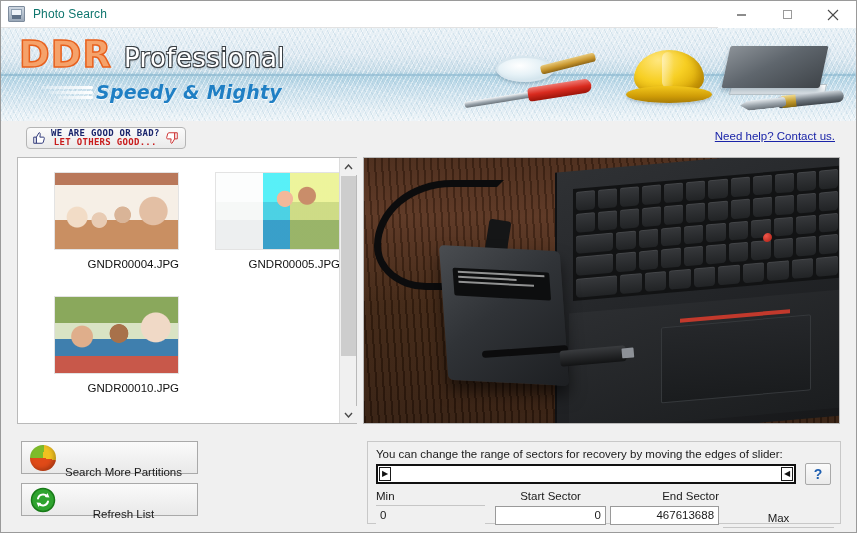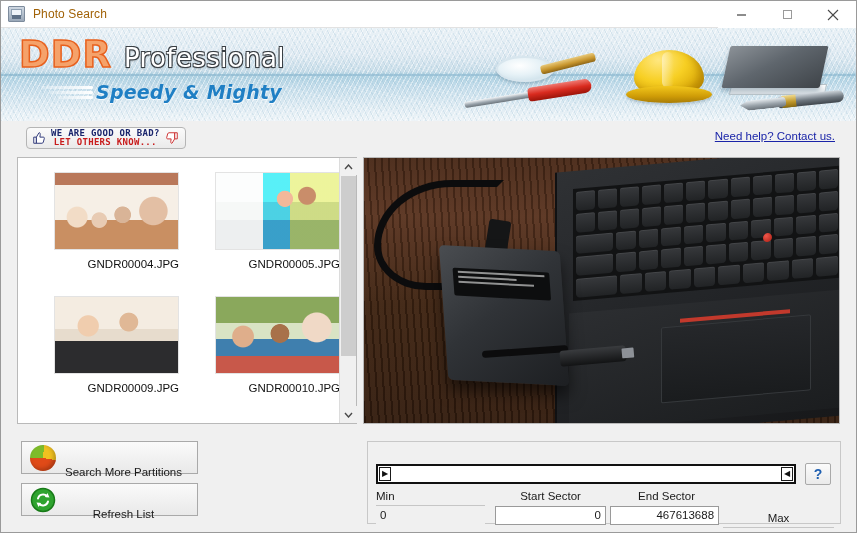--- a/index.html
+++ b/index.html
@@ -39,21 +39,21 @@
     content: ""; position: absolute;
     left: 2px; top: 2px; right: 2px; height: 5px;
     background: #eef3f8; border: 1px solid #8fa0b2;
   }
   .app-icon::after {
     content: ""; position: absolute;
     left: 3px; bottom: 2px; right: 3px; height: 4px;
     background: #5d6f85;
   }
   .title-text {
-    font-size: 12px; color: #a16207;
+    font-size: 12px; color: #0f766e;
     letter-spacing: .1px;
   }
   .win-btns {
     position: absolute; right: 0; top: 0;
     height: 27px; display: flex;
   }
   .win-btn {
     width: 46px; height: 27px;
     display: flex; align-items: center; justify-content: center;
     background: #ffffff;
@@ -533,21 +533,21 @@
   .fg-min   { width: 112px; }
   .fg-start { width: 114px; margin-left: 10px; }
   .fg-end   { width: 112px; margin-left: 4px; }
   .fg-max   { width: 114px; margin-left: 4px; margin-top: 22px; }
   .field-label {
     font-size: 11.5px; color: #1a1a1a;
     height: 15px; display: block;
   }
   .fg-min .field-label   { text-align: left; }
   .fg-start .field-label { text-align: center; }
-  .fg-end .field-label   { text-align: center; padding-left: 4px; }
+  .fg-end .field-label   { text-align: right; padding-left: 4px; }
   .fg-max .field-label   { text-align: center; }
   .field-input {
     width: 100%; height: 19px;
     font-size: 11.5px; color: #1a1a1a;
     font-family: "Liberation Sans", sans-serif;
     padding: 0 4px;
   }
   .field-input.editable {
     background: #ffffff;
     border: 1px solid #9a9a9a;
@@ -628,21 +628,21 @@
   </div>
 
   <div class="feedback-row">
     <div class="feedback-btn">
       <svg class="thumb-icon" viewBox="0 0 16 16">
         <path d="M2 7h3v7H2z" fill="#ffffff" stroke="#19246b" stroke-width="1"></path>
         <path d="M5 7l3-5c1.3 0 1.7 1 1.4 2L9 7h4c.8 0 1.3.7 1.1 1.4l-1.2 4.4c-.2.7-.8 1.2-1.5 1.2H5z" fill="#ffffff" stroke="#19246b" stroke-width="1"></path>
       </svg>
       <div class="feedback-lines">
         <span class="fb-line1">WE ARE GOOD OR BAD?</span>
-        <span class="fb-line2">LET OTHERS KNOW...</span>
+        <span class="fb-line2">LET OTHERS GOOD...</span>
       </div>
       <svg class="thumb-icon" viewBox="0 0 16 16">
         <path d="M14 9h-3V2h3z" fill="#ffffff" stroke="#c81c1c" stroke-width="1"></path>
         <path d="M11 9l-3 5c-1.3 0-1.7-1-1.4-2L7 9H3c-.8 0-1.3-.7-1.1-1.4l1.2-4.4C3.3 2.5 3.9 2 4.6 2H11z" fill="#ffffff" stroke="#c81c1c" stroke-width="1"></path>
       </svg>
     </div>
     <div class="help-link">Need help? Contact us.</div>
   </div>
 
   <div class="thumb-panel">
@@ -650,24 +650,20 @@
       <div class="thumb-grid">
         <div class="thumb-cell">
           <div class="thumb-img ph1"></div>
           <div class="thumb-label">GNDR00004.JPG</div>
         </div>
         <div class="thumb-cell">
           <div class="thumb-img ph2"></div>
           <div class="thumb-label">GNDR00005.JPG</div>
         </div>
         <div class="thumb-cell">
-          <div class="thumb-img ph3"></div>
-          <div class="thumb-label">GNDR00009.JPG</div>
-        </div>
-        <div class="thumb-cell">
           <div class="thumb-img ph4"></div>
           <div class="thumb-label">GNDR00010.JPG</div>
         </div>
       </div>
     </div>
 
     <div class="vscroll">
       <div class="vs-btn up">
         <svg width="9" height="6" viewBox="0 0 9 6">
             <path d="M1 5l3.5-4L8 5" fill="none" stroke="#4a4a4a" stroke-width="1.4"></path>
@@ -786,20 +782,21 @@
         <path d="M8 11.5a5.2 5.2 0 0 1 9-2.2" fill="none" stroke="#ffffff" stroke-width="2" stroke-linecap="round"></path>
         <path d="M18 14.5a5.2 5.2 0 0 1-9 2.2" fill="none" stroke="#ffffff" stroke-width="2" stroke-linecap="round"></path>
         <polygon points="17.5,6 19.5,10.5 14.8,10" fill="#ffffff"></polygon>
         <polygon points="8.5,20 6.5,15.5 11.2,16" fill="#ffffff"></polygon>
       </svg>
       <div class="blabel">Refresh List</div>
     </div>
   </div>
 
   <div class="sector-panel">
+    <div class="sector-hint">You can change the range of sectors for recovery by moving the edges of slider:</div>
 
     <div class="slider-wrap">
       <div class="slider-handle">
         <span>▶</span>
       </div>
       <div class="slider-handle">
         <span>◀</span>
       </div>
     </div>
 

